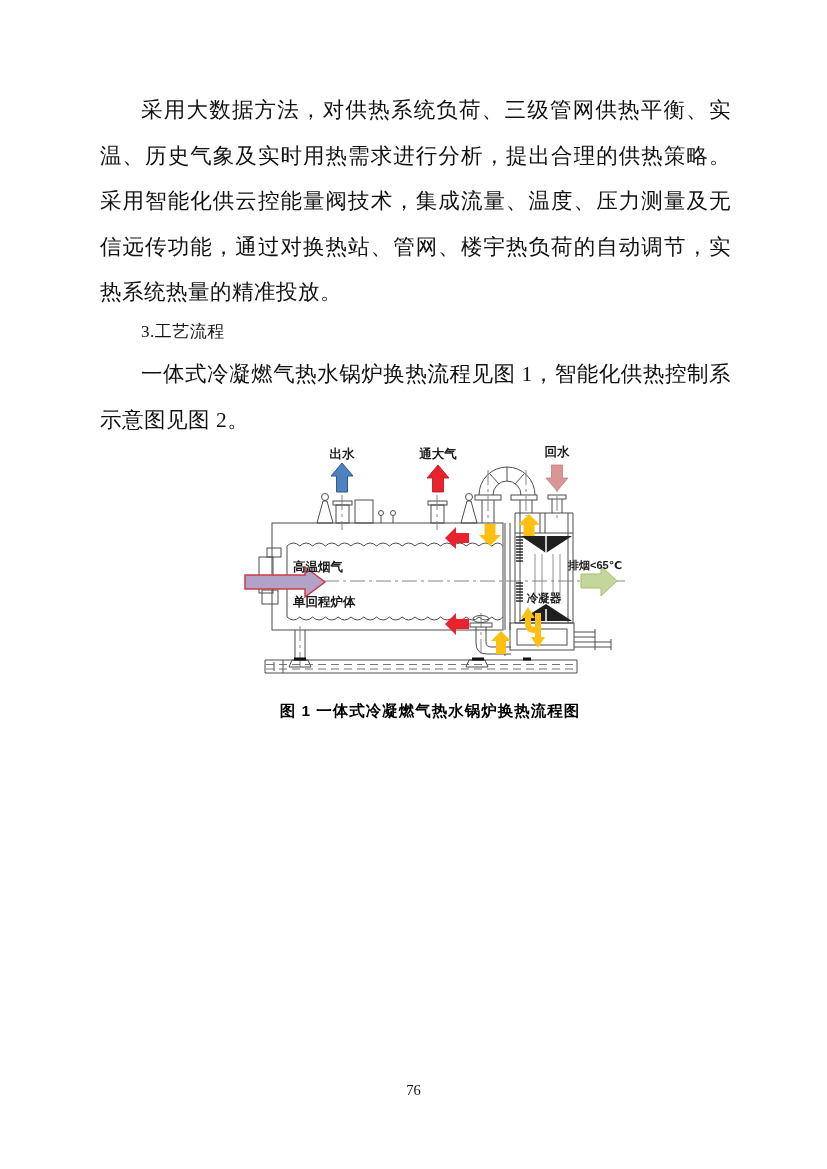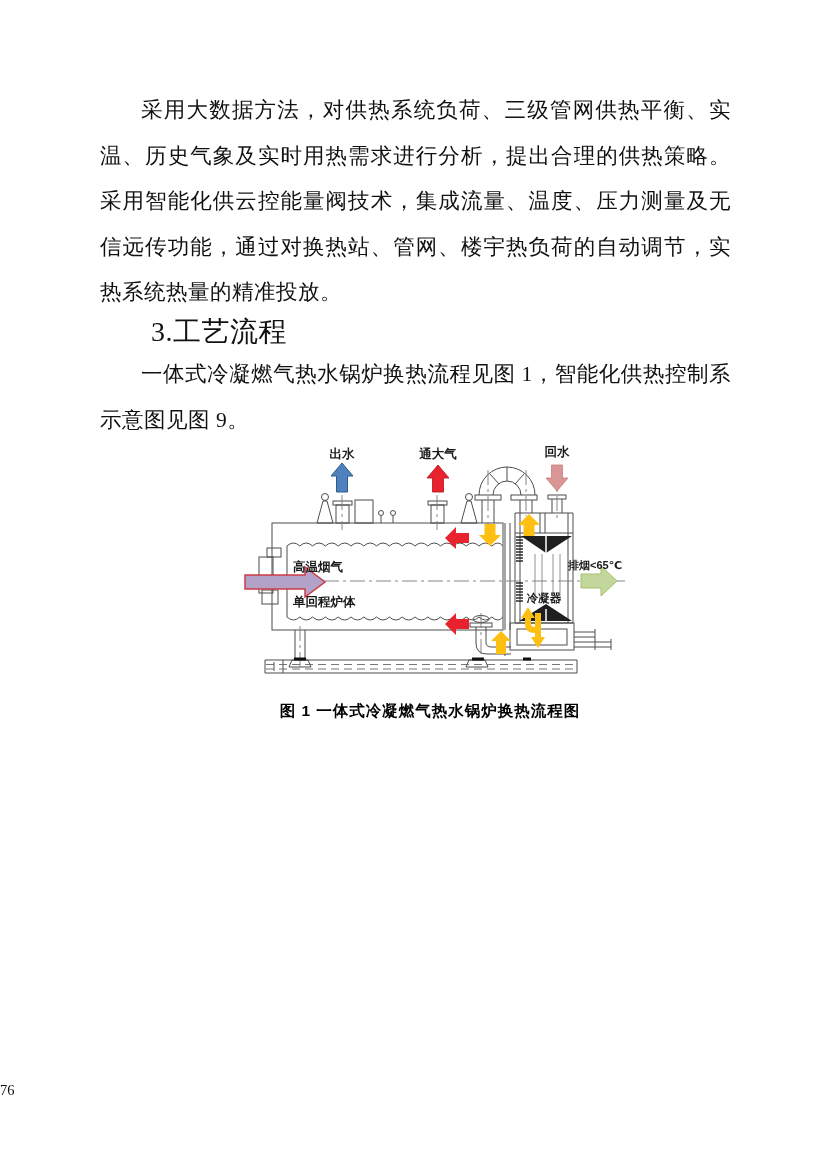--- a/index.html
+++ b/index.html
@@ -3,45 +3,45 @@
 <meta charset="utf-8">
 <style>
   html,body{margin:0;padding:0;background:#e8e8e8;}
   #page{position:relative;width:827px;height:1169px;background:#ffffff;margin:0 auto;
         font-family:"Liberation Serif","DejaVu Serif",serif;color:#111;overflow:hidden;}
   .textblock{position:absolute;left:100px;width:631px;}
   .bline{font-size:21.5px;line-height:45.5px;height:45.5px;overflow:hidden;
          text-align:justify;text-align-last:justify;letter-spacing:0.5px;}
   .bline.short{text-align:right;text-align-last:left;}
   .bline.indent{text-indent:41px;}
-  #heading{position:absolute;left:151px;top:309px;font-size:28px;line-height:45px;letter-spacing:0.5px;}
+  #heading{position:absolute;left:141px;top:309px;font-size:17px;line-height:45px;letter-spacing:0.5px;}
   #figure-caption{position:absolute;left:30px;top:701px;width:800px;text-align:center;
          font-family:"Liberation Sans","DejaVu Sans",sans-serif;font-weight:bold;
          font-size:15.5px;letter-spacing:1px;color:#000;}
-  #page-number{position:absolute;left:0;top:1082px;width:827px;text-align:left;font-size:14.5px;}
+  #page-number{position:absolute;left:0;top:1082px;width:827px;text-align:center;font-size:14.5px;}
   #diagram{position:absolute;left:243px;top:440px;width:390px;height:250px;}
   svg text{font-family:"Liberation Sans","DejaVu Sans",sans-serif;font-weight:bold;fill:#1a1a1a;}
 </style>
 </head>
 <body>
 <div id="page">
 
   <div class="textblock" style="top:88px;">
     <div class="bline indent">采用大数据方法，对供热系统负荷、三级管网供热平衡、实时室</div>
     <div class="bline">温、历史气象及实时用热需求进行分析，提出合理的供热策略。同时，</div>
     <div class="bline">采用智能化供云控能量阀技术，集成流量、温度、压力测量及无线通</div>
     <div class="bline">信远传功能，通过对换热站、管网、楼宇热负荷的自动调节，实现供</div>
     <div class="bline short">热系统热量的精准投放。</div>
   </div>
 
   <div id="heading">3.工艺流程</div>
 
   <div class="textblock" style="top:352px;">
     <div class="bline indent">一体式冷凝燃气热水锅炉换热流程见图 1，智能化供热控制系统</div>
-    <div class="bline short">示意图见图 9。</div>
+    <div class="bline short">示意图见图 2。</div>
   </div>
 
   <svg id="diagram" viewBox="0 0 390 250" xmlns="http://www.w3.org/2000/svg">
 
     <g stroke="#4d4d4d" stroke-width="1" fill="none">
 
       <rect x="29" y="83" width="231" height="107"></rect>
 
       <line x1="262" y1="83" x2="262" y2="190"></line>
       <line x1="267" y1="83" x2="267" y2="190"></line>

